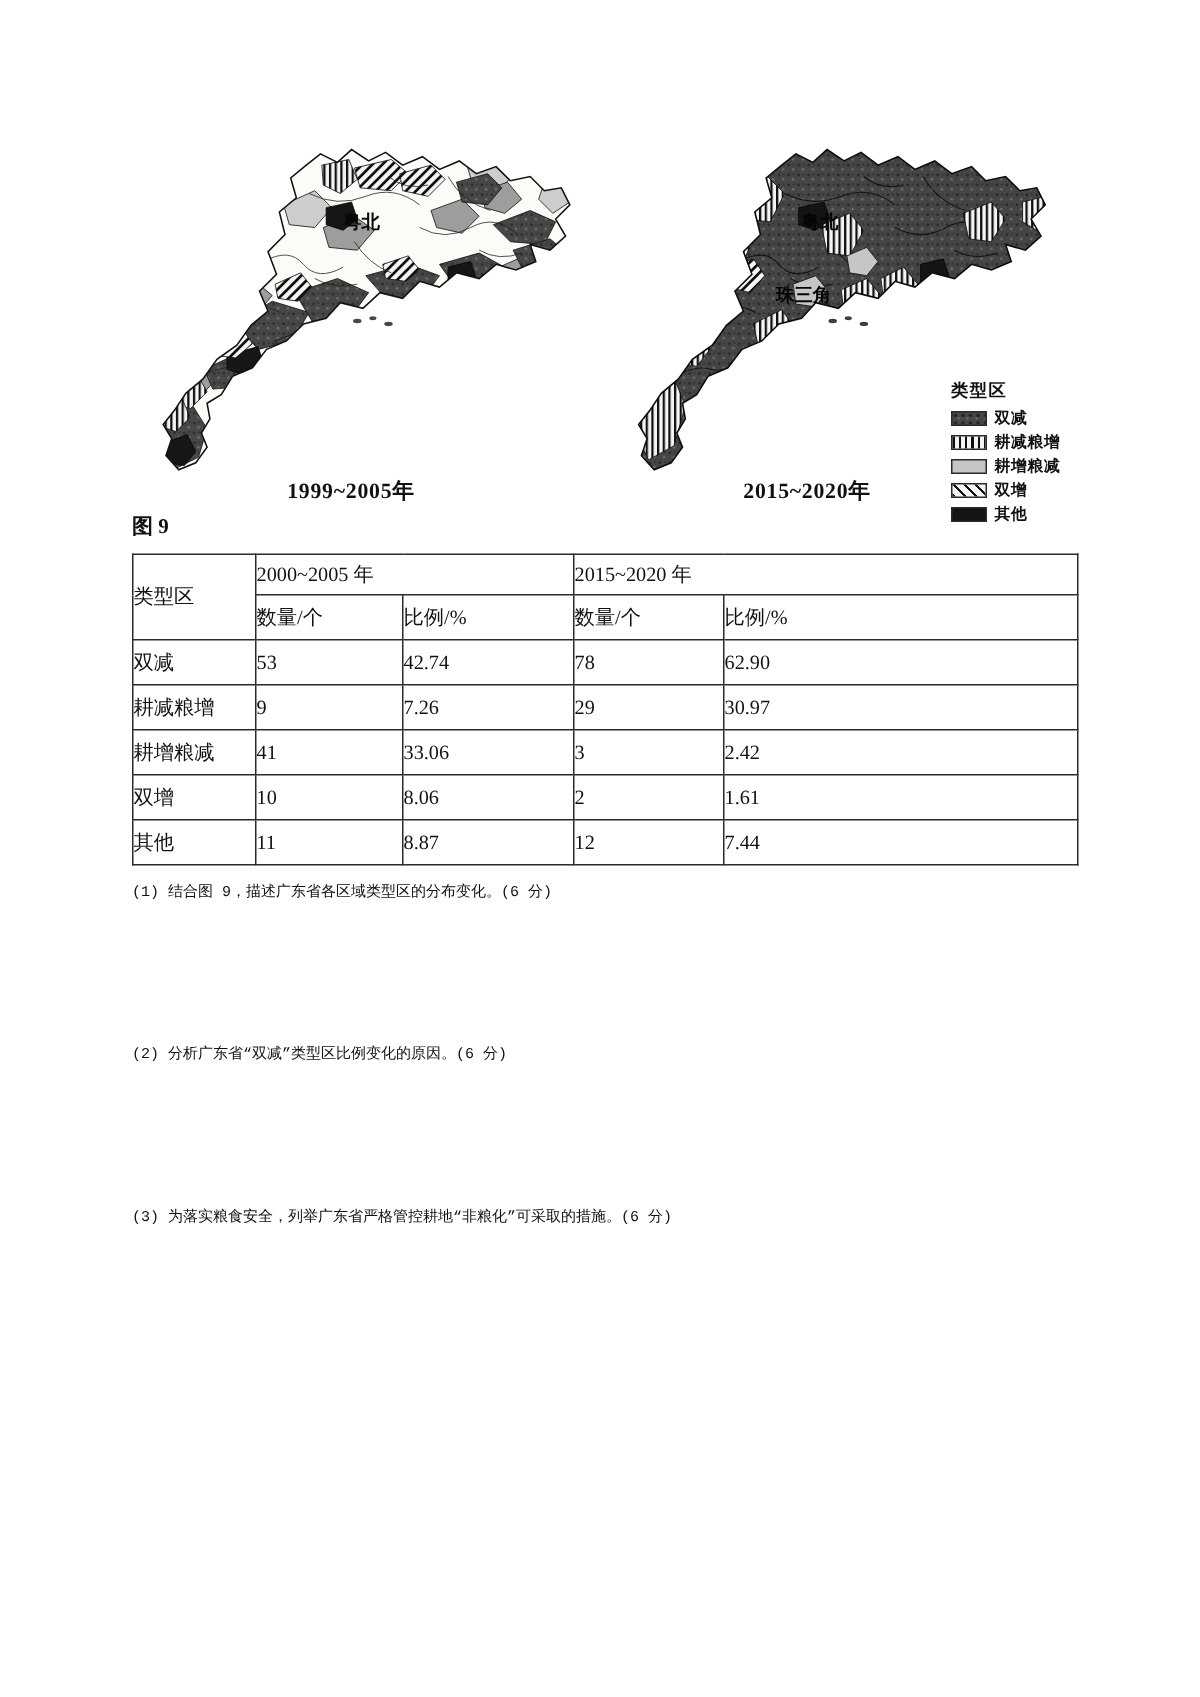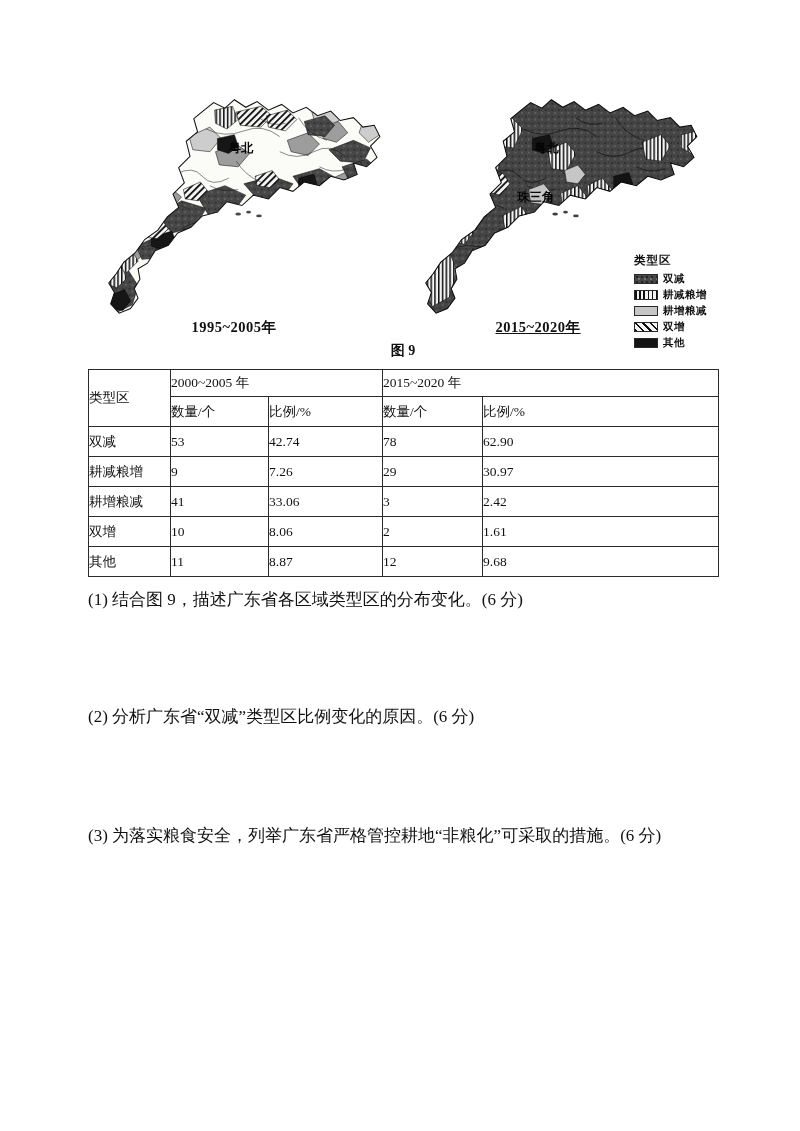--- a/index.html
+++ b/index.html
@@ -7,22 +7,22 @@
     position:relative;width:800px;height:1131px;margin:0 auto;background:#ffffff;
     box-sizing:border-box;padding:95px 82px 0 88px;
     font-family:"Liberation Serif","DejaVu Serif",serif;color:#111;
   }
   .maps-row{display:flex;align-items:center;}
   .map-block{width:308px;}
   .map-block.right{width:322px;margin-left:4px;position:relative;}
   svg.map{width:100%;height:222px;display:block;}
   .map-caption{font-weight:bold;font-size:14.5px;letter-spacing:.5px;text-align:center;margin-top:1px;}
   .map-block .map-caption{width:292px;}
-  .map-block.right .map-caption{width:280px;text-decoration:underline;}
-  .fig-caption{width:630px;text-align:center;font-weight:bold;font-size:14px;margin:5px 0 9px;}
+  .map-block.right .map-caption{width:280px;}
+  .fig-caption{width:630px;text-align:left;font-weight:bold;font-size:14px;margin:5px 0 9px;}
   
   .legend{position:absolute;left:236px;top:158px;width:86px;font-weight:bold;}
   .legend-title{font-size:11.5px;margin-bottom:4px;letter-spacing:1px;}
   .legend-item{display:flex;align-items:center;margin-bottom:2px;}
   .sw{width:24px;height:10px;border:1px solid #2a2a2a;flex:0 0 auto;margin-right:5px;box-sizing:border-box;}
   .sw0{background-color:#474747;
        background-image:radial-gradient(circle at 2px 2px,#232323 1px,transparent 1.3px),
                         radial-gradient(circle at 4px 4px,#707070 .8px,transparent 1px);
        background-size:5px 5px,6px 6px;}
   .sw1{background:repeating-linear-gradient(90deg,#101010 0 1.6px,#f4f4f4 1.6px 4.2px);}
@@ -31,21 +31,21 @@
   .sw4{background:#141414;}
   .legend-label{font-size:10.5px;letter-spacing:.5px;}
   
   table.data{width:630px;border-collapse:collapse;table-layout:fixed;font-size:13.5px;}
   table.data td,table.data th{border:1px solid #2b2b2b;vertical-align:middle;
     padding:0;font-weight:normal;}
   tr.period-row td{height:26px;}
   tr.sub-row td{height:29px;}
   tr.body-row td{height:29px;}
   
-  .question{font-size:17px;margin:0;line-height:1.35;}
+  .question{font-size:10px;margin:0;line-height:1.35;font-family:Liberation Mono, monospace;}
   .q1{margin-top:12px;}
   .q2{margin-top:94px;}
   .q3{margin-top:96px;}
   text.region-label{font-family:"Liberation Serif","DejaVu Serif",serif;font-weight:bold;}
 </style>
 </head>
 <body>
 
 <div class="page">
 
@@ -145,21 +145,21 @@
         </g>
 
         <g fill="#474747">
           <ellipse cx="152" cy="126" rx="3" ry="1.6"></ellipse>
           <ellipse cx="163" cy="124" rx="2.5" ry="1.4"></ellipse>
           <ellipse cx="174" cy="128" rx="3" ry="1.5"></ellipse>
         </g>
         <use href="#gdL" fill="none" stroke="#111" stroke-width="1.1"></use>
         <text class="region-label" x="142" y="60" font-size="13" fill="#070707">粤北</text>
       </svg>
-      <div class="map-caption">1995~2005年</div>
+      <div class="map-caption">1999~2005年</div>
     </div>
 
     <div class="map-block right">
       <svg class="map" viewBox="0 0 310 235">
         <defs>
           <path id="gdR" d="M116,16 126,8 138,14 148,5 160,13 172,7 184,16 198,10 210,19 224,13 236,22 250,17 260,27 274,24 284,34 296,32 302,44 292,54 299,66 288,76 274,72 278,84 264,90 250,86 238,96 222,92 210,102 196,98 184,110 168,106 156,117 140,113 130,124 114,128 102,140 88,146 78,159 64,165 56,178 46,184 48,195 42,205 46,215 38,226 26,231 17,221 21,209 15,199 23,189 31,177 43,167 53,153 67,143 77,129 89,119 83,105 95,93 89,77 101,65 97,49 109,39 105,25 Z"></path>
           <clipPath id="clipR">
               <use href="#gdR"></use>
             </clipPath>
           <pattern id="speckR" width="7" height="7" patternUnits="userSpaceOnUse">
@@ -308,21 +308,21 @@
         <td>10</td>
         <td>8.06</td>
         <td>2</td>
         <td>1.61</td>
       </tr>
       <tr class="body-row">
         <td>其他</td>
         <td>11</td>
         <td>8.87</td>
         <td>12</td>
-        <td>9.68</td>
+        <td>7.44</td>
       </tr>
     </tbody>
   </table>
 
   <p class="question q1">(1) 结合图 9，描述广东省各区域类型区的分布变化。(6 分)</p>
   <p class="question q2">(2) 分析广东省“双减”类型区比例变化的原因。(6 分)</p>
   <p class="question q3">(3) 为落实粮食安全，列举广东省严格管控耕地“非粮化”可采取的措施。(6 分)</p>
 
 </div>
 

